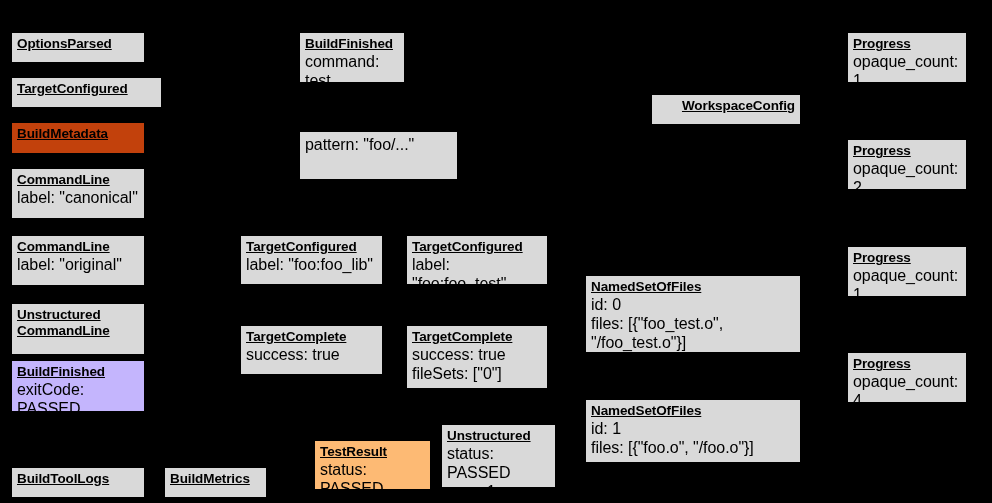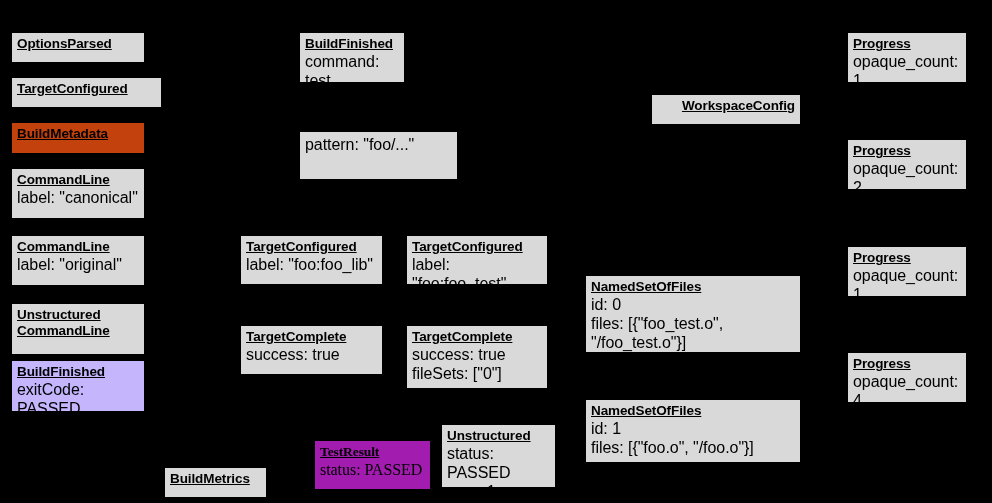--- a/index.html
+++ b/index.html
@@ -66,20 +66,23 @@
       <div class="node-fields">label: "original"</div>
     </div>
     <div class="node" style="left: 11px; top: 283px; width: 134px; height: 52px; background: rgb(217, 217, 217); border-color: rgb(0, 0, 0); color: rgb(0, 0, 0);">
       <div class="node-title">Unstructured
 CommandLine</div>
     </div>
     <div class="node" style="left: 11px; top: 340px; width: 134px; height: 52px; background: #c4b5fd; border-color: rgb(0, 0, 0); color: rgb(0, 0, 0);">
       <div class="node-title">BuildFinished</div>
       <div class="node-fields">exitCode: PASSED</div>
     </div>
+    <div class="node" style="left: 11px; top: 447px; width: 134px; height: 31px; background: rgb(217, 217, 217); border-color: rgb(0, 0, 0); color: rgb(0, 0, 0);">
+      <div class="node-title">BuildToolLogs</div>
+    </div>
     <div class="node" style="left: 164px; top: 447px; width: 103px; height: 31px; background: rgb(217, 217, 217); border-color: rgb(0, 0, 0); color: rgb(0, 0, 0);">
       <div class="node-title">BuildMetrics</div>
     </div>
     <div class="node" style="left: 299px; top: 12px; width: 106px; height: 51px; background: rgb(217, 217, 217); border-color: rgb(0, 0, 0); color: rgb(0, 0, 0);">
       <div class="node-title">BuildFinished</div>
       <div class="node-fields">command: test</div>
     </div>
     <div class="node" style="left: 299px; top: 111px; width: 159px; height: 49px; background: rgb(217, 217, 217); border-color: rgb(0, 0, 0); color: rgb(0, 0, 0);">
       <div class="node-fields">pattern: "foo/..."</div>
     </div>
@@ -93,21 +96,21 @@
     </div>
     <div class="node" style="left: 240px; top: 305px; width: 143px; height: 50px; background: rgb(217, 217, 217); border-color: rgb(0, 0, 0); color: rgb(0, 0, 0);">
       <div class="node-title">TargetComplete</div>
       <div class="node-fields">success: true</div>
     </div>
     <div class="node" style="left: 406px; top: 305px; width: 142px; height: 64px; background: rgb(217, 217, 217); border-color: rgb(0, 0, 0); color: rgb(0, 0, 0);">
       <div class="node-title">TargetComplete</div>
       <div class="node-fields">success: true
 fileSets: ["0"]</div>
     </div>
-    <div class="node" style="left: 314px; top: 420px; width: 117px; height: 50px; background: #a21caf; border-color: rgb(0, 0, 0); color: rgb(0, 0, 0); font-family: Liberation Serif, serif;">
+    <div class="node" style="left: 314px; top: 420px; width: 117px; height: 50px; background: #fdba74; border-color: rgb(0, 0, 0); color: rgb(0, 0, 0);">
       <div class="node-title">TestResult</div>
       <div class="node-fields">status: PASSED</div>
     </div>
     <div class="node" style="left: 441px; top: 404px; width: 115px; height: 64px; background: rgb(217, 217, 217); border-color: rgb(0, 0, 0); color: rgb(0, 0, 0);">
       <div class="node-title">Unstructured</div>
       <div class="node-fields">status: PASSED
 runs: 1</div>
     </div>
     <div class="node" style="left: 651px; top: 74px; width: 150px; height: 31px; background: rgb(217, 217, 217); border-color: rgb(0, 0, 0); color: rgb(0, 0, 0); text-align: right;">
       <div class="node-title">WorkspaceConfig</div>

